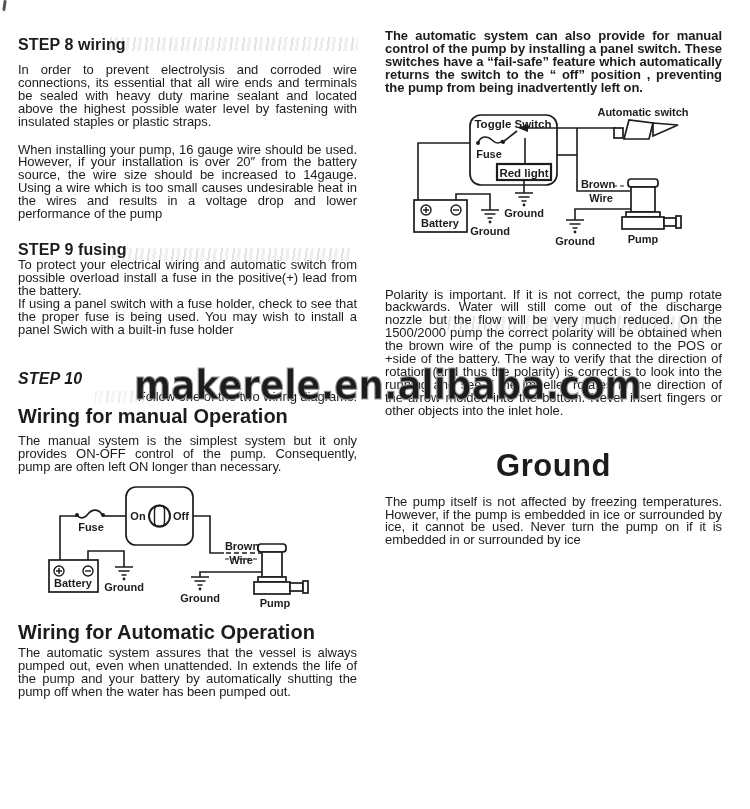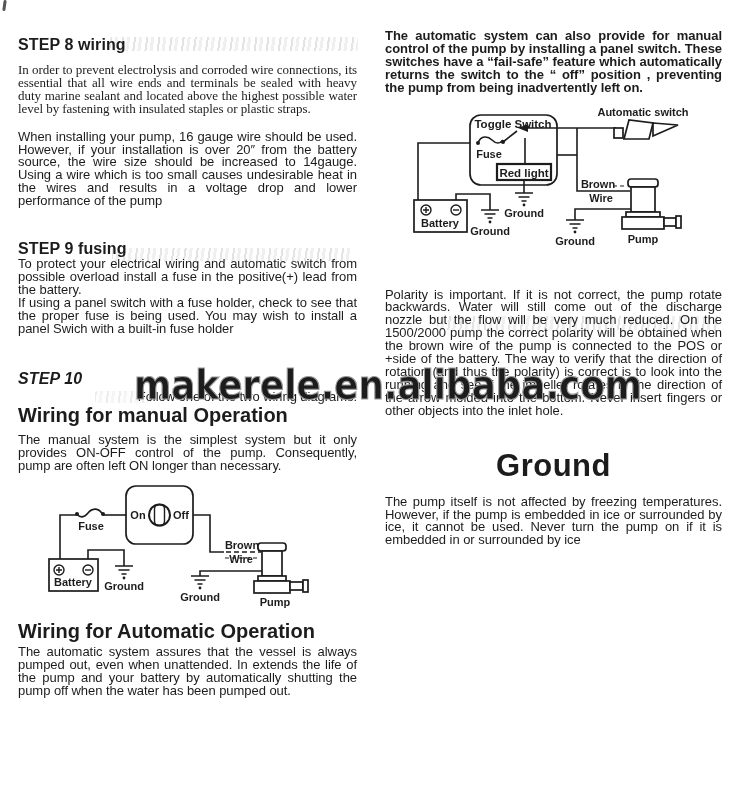--- a/index.html
+++ b/index.html
@@ -39,24 +39,24 @@
 
 <div class="corner-mark"></div>
 
 <div class="smudge" style="left:110px;top:37px;width:248px;height:14px;"></div>
 <div class="smudge" style="left:112px;top:248px;width:240px;height:13px;"></div>
 <div class="smudge" style="left:95px;top:391px;width:55px;height:12px;opacity:.5;"></div>
 <div class="smudge" style="left:437px;top:316px;width:282px;height:14px;"></div>
 
 <div class="col col-left">
   <h3 class="step-h" style="margin-top:36px;">STEP 8 wiring</h3>
-  <p class="body" style="margin-top:10px;font-family:Liberation Serif, serif;">In order to prevent electrolysis and corroded wire connections, its essential that all wire ends and terminals be sealed with heavy duty marine sealant and located above the highest possible water level by fastening with insulated staples or plastic straps.</p>
+  <p class="body" style="margin-top:10px;">In order to prevent electrolysis and corroded wire connections, its essential that all wire ends and terminals be sealed with heavy duty marine sealant and located above the highest possible water level by fastening with insulated staples or plastic straps.</p>
   <p class="body" style="margin-top:15px;">When installing your pump, 16 gauge wire should be used. However, if your installation is over 20″ from the battery source, the wire size should be increased to 14gauge. Using a wire which is too small causes undesirable heat in the wires and results in a voltage drop and lower performance of the pump</p>
 
-  <h3 class="step-h" style="margin-top:32px;">STEP 9 fusing</h3>
+  <h3 class="step-h" style="margin-top:20px;">STEP 9 fusing</h3>
   <div style="">
     <p class="body">To protect your electrical wiring and automatic switch from possible overload install a fuse in the positive(+) lead from the battery.</p>
     <p class="body">If using a panel switch with a fuse holder, check to see that the proper fuse is being used. You may wish to install a panel Swich with a built-in fuse holder</p>
   </div>
 
   <h3 class="step-h" style="margin-top:34px;font-style:italic;">STEP 10</h3>
   <p class="body" style="margin-top:3px;text-align:right;">Follow one of the two wiring diagrams:</p>
   <h4 class="sub-h" style="margin-top:1px;">Wiring for manual Operation</h4>
   <p class="body" style="margin-top:7px;">The manual system is the simplest system but it only provides ON-OFF control of the pump. Consequently, pump are often left ON longer than necessary.</p>
 

